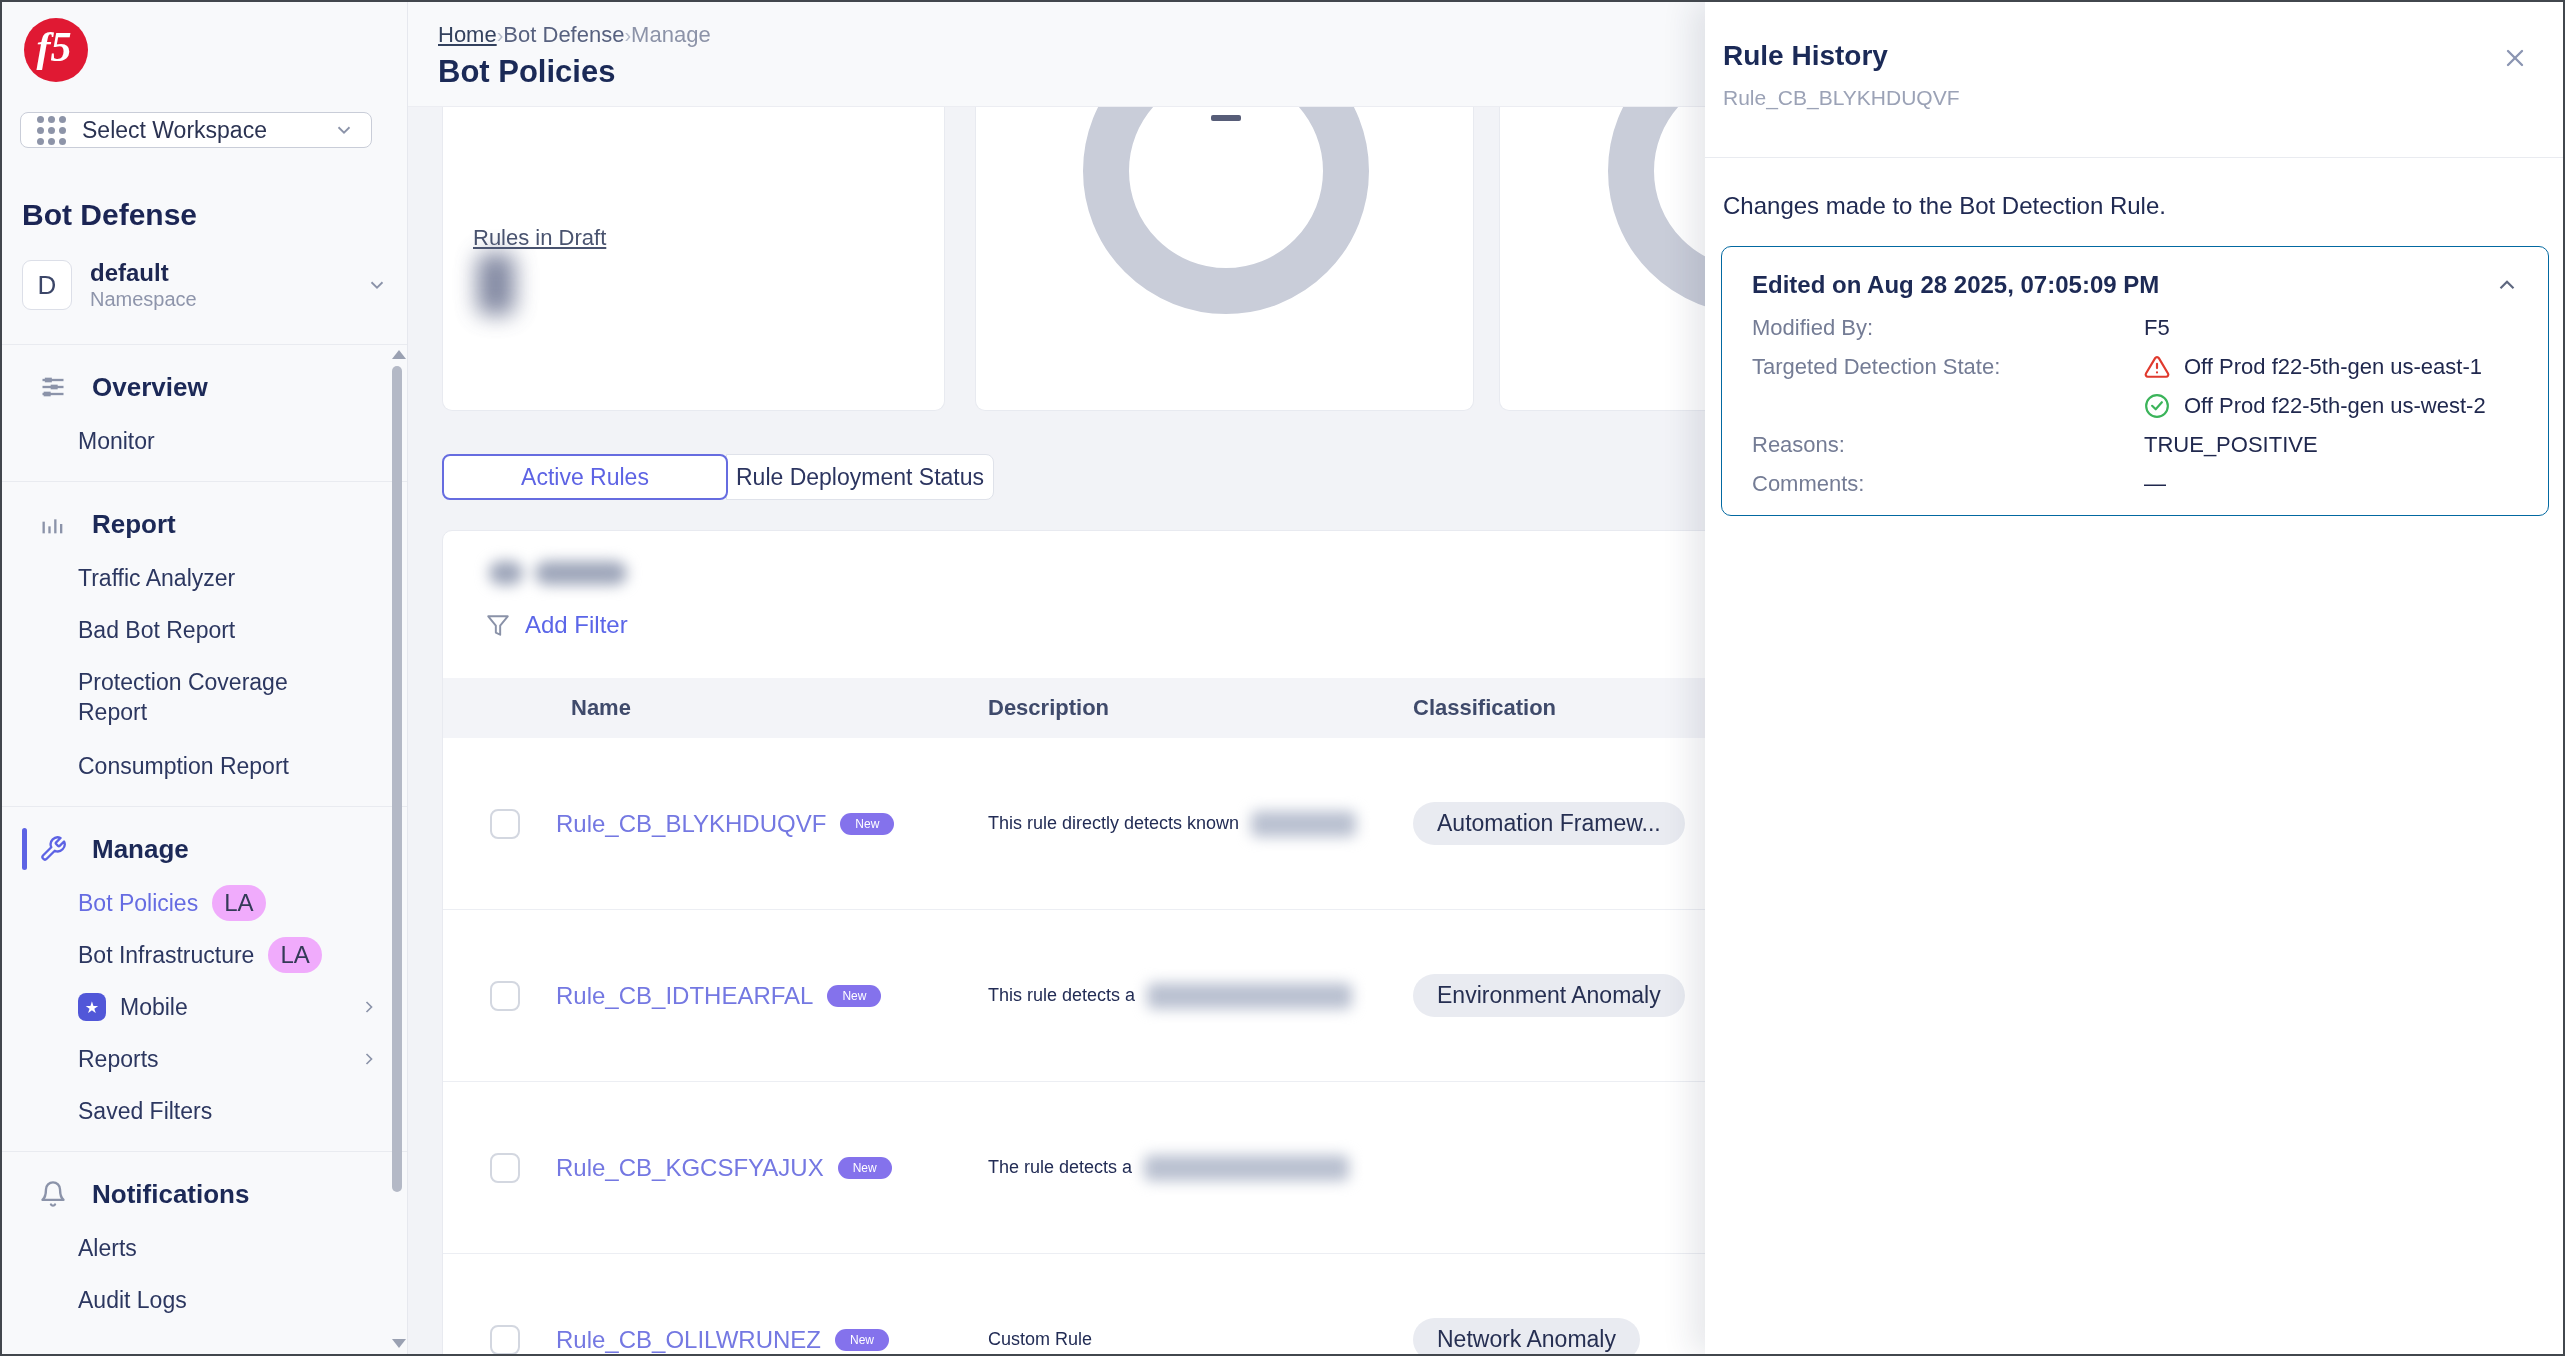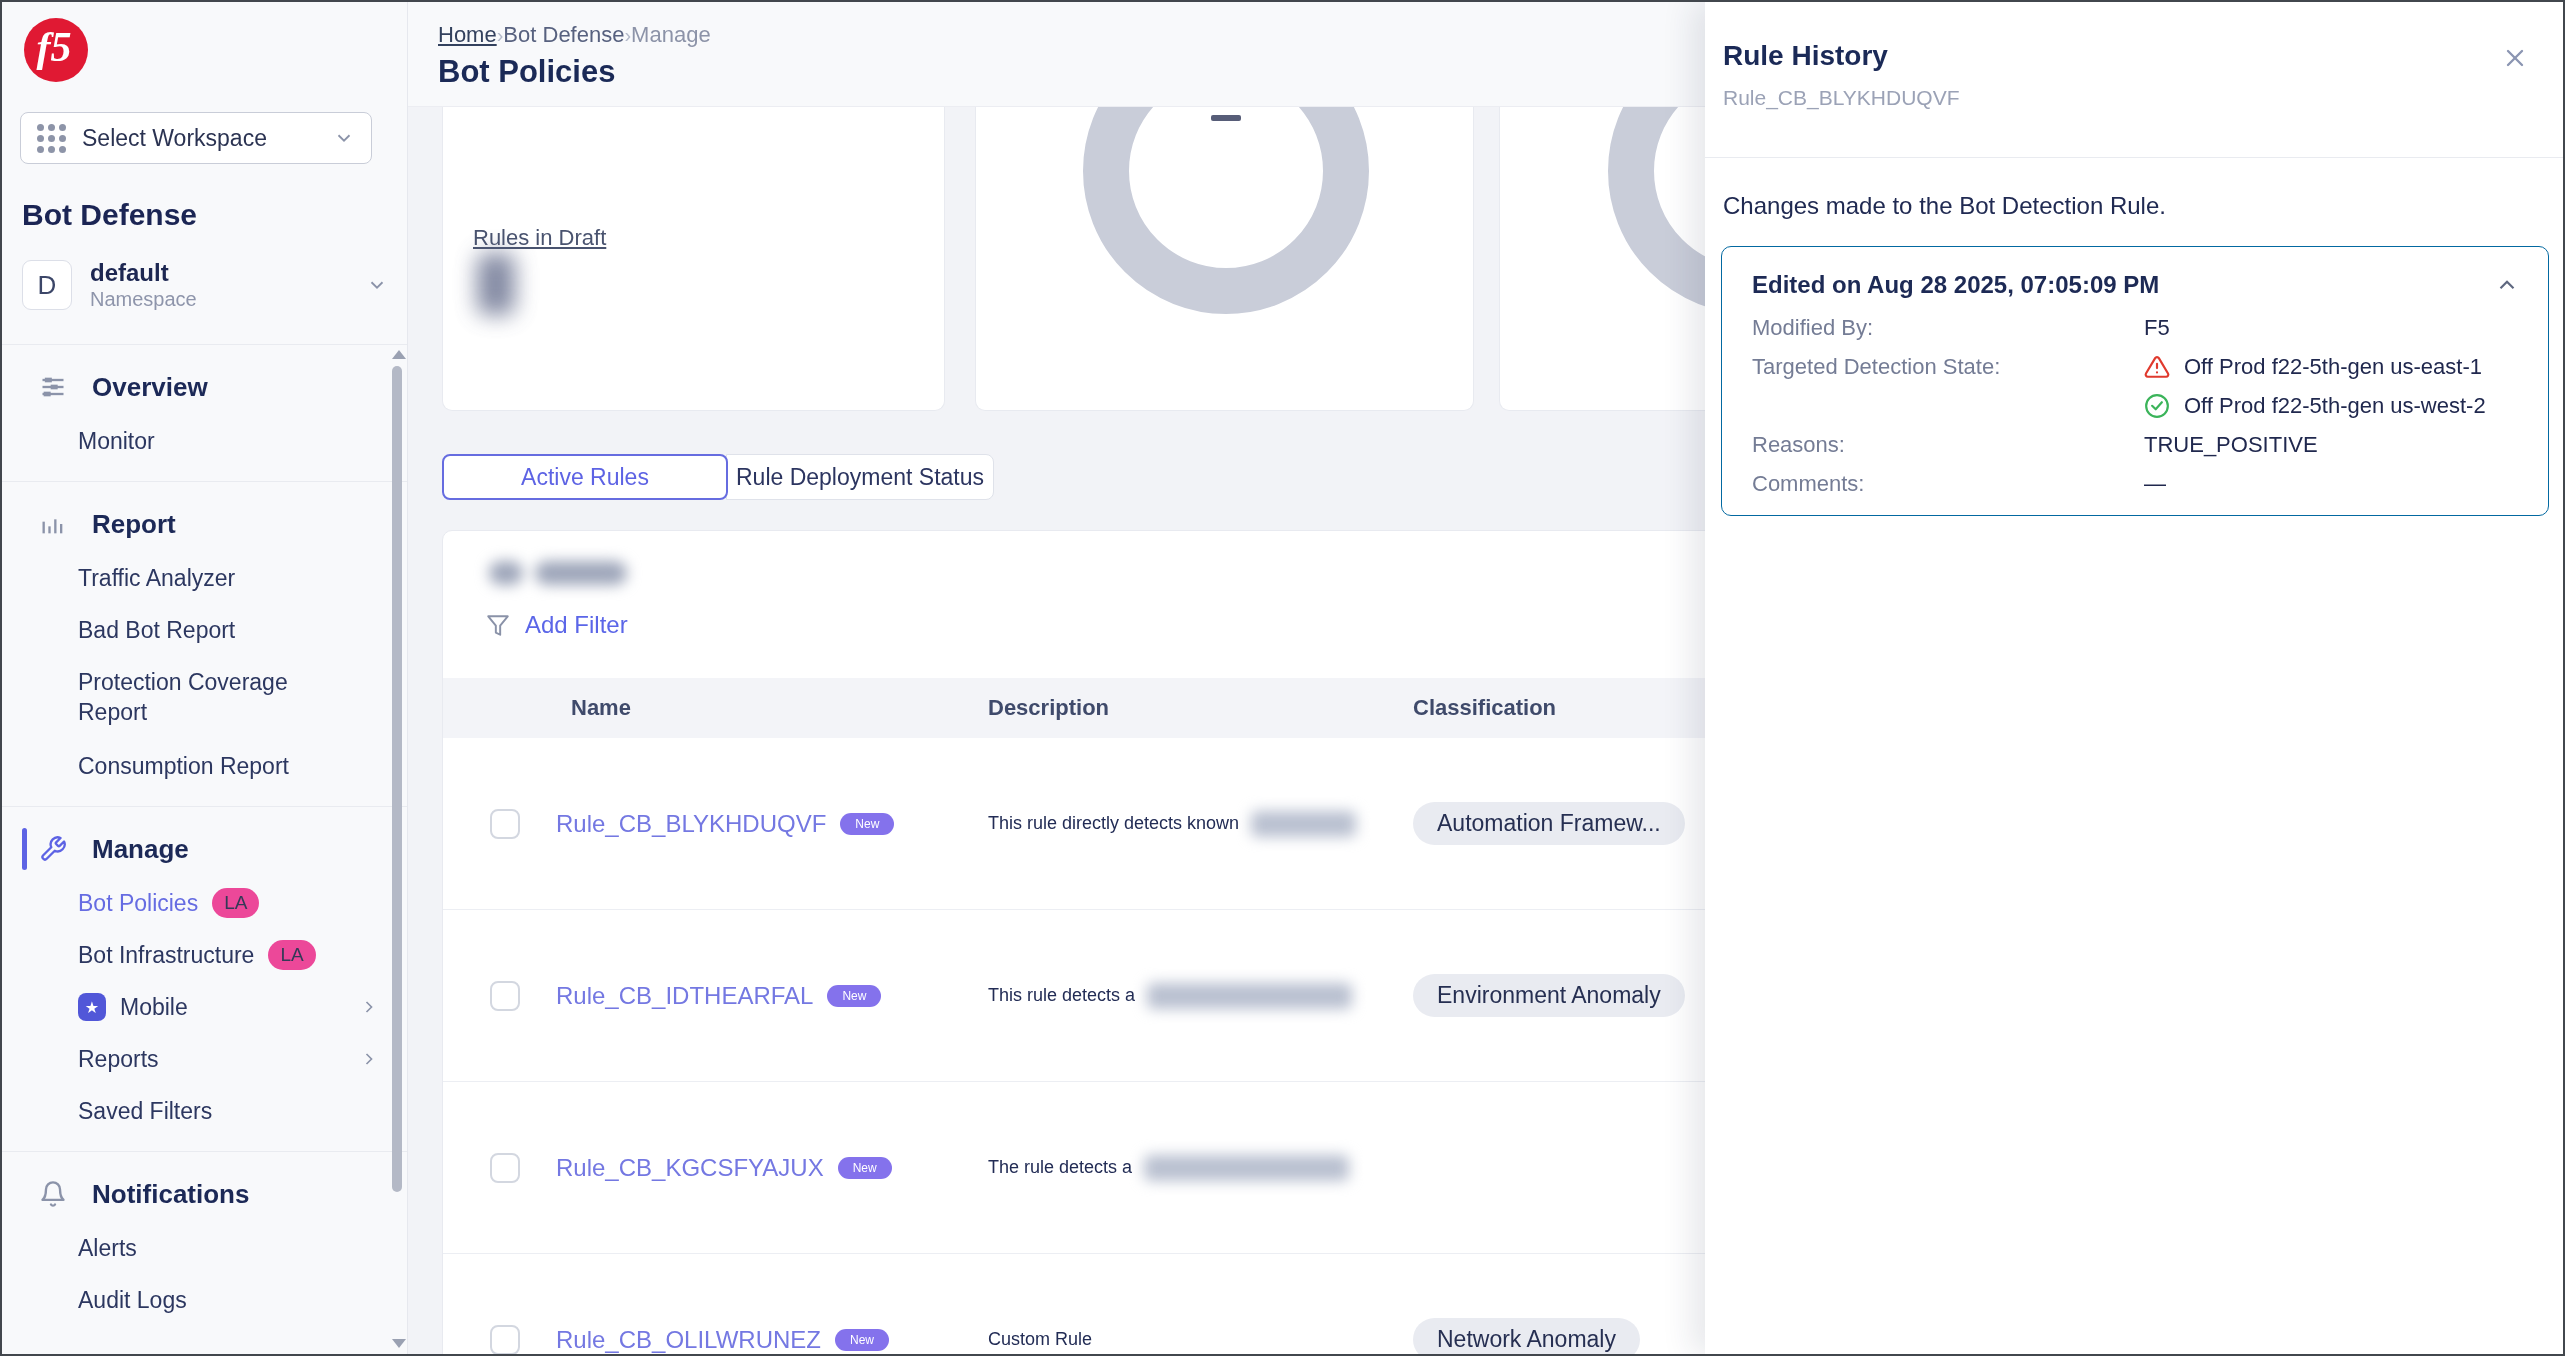--- a/index.html
+++ b/index.html
@@ -7,21 +7,21 @@
   .screen{ position:relative; width:2565px; height:1356px; background:#f2f3f7;
            border:2px solid #42474d; overflow:hidden; font-family:"Liberation Sans", sans-serif; }
 
   
   .sidebar{ position:absolute; left:0; top:0; width:406px; height:100%;
             background:#f8f9fb; border-right:1px solid #e6e8ee; }
   .logo{ position:absolute; left:22px; top:16px; width:64px; height:64px; border-radius:50%;
          background:#e01933; color:#fff; display:flex; align-items:center; justify-content:center;
          font-family:"Liberation Serif", serif; font-style:italic; font-weight:700; font-size:42px; }
   .logo span{ transform:translate(-2px,-3px); }
-  .ws-select{ position:absolute; left:18px; top:110px; width:352px; height:52px; background:#fff;
+  .ws-select{ position:absolute; left:18px; top:110px; width:352px; height:36px; background:#fff;
               border:1px solid #c9cdd8; border-radius:8px; display:flex; align-items:center;
               padding:0 16px; gap:16px; color:#2b3352; font-size:23px; cursor:pointer; }
   .ws-select .grow{ flex:1; }
   .grid-icon{ display:grid; grid-template-columns:repeat(3,7px); grid-template-rows:repeat(3,7px); gap:4px; }
   .grid-icon i{ background:#8d94a8; border-radius:50%; }
   .product-title{ position:absolute; left:20px; top:196px; font-size:30px; font-weight:700; color:#1b2554; }
   .ns-row{ position:absolute; left:20px; top:252px; width:366px; height:62px; display:flex; align-items:center; gap:18px; cursor:pointer; }
   .ns-avatar{ width:50px; height:50px; background:#fff; border:1px solid #dcdfe8; border-radius:9px;
               display:flex; align-items:center; justify-content:center; font-size:26px; color:#3c4668; }
   .ns-name{ font-size:24px; font-weight:700; color:#1d2752; line-height:1.2; }
@@ -35,21 +35,21 @@
              font-size:26px; font-weight:600; color:#1c2957; cursor:pointer; }
   .nav-head .nv-icon{ width:30px; display:flex; justify-content:center; color:#8b93a9; }
   .nav-head.active::before{ content:""; position:absolute; left:20px; top:7px; width:5px; height:42px;
                             border-radius:3px; background:#5d63e4; }
   .nav-head.active .nv-icon{ color:#5d63e4; }
   .nav-item{ height:52px; display:flex; align-items:center; padding-left:76px; padding-right:28px;
              font-size:23px; color:#2c3760; cursor:pointer; gap:14px; }
   .nav-item.tall{ height:84px; line-height:1.3; align-items:center; }
   .nav-item.active{ color:#666ce2; }
   .nav-item .grow{ flex:1; }
-  .badge-la{ background:#ec4899; color:#333a57; font-size:19px; padding:4px 12px; border-radius:999px; }
+  .badge-la{ background:#f0abfc; color:#333a57; font-size:24px; padding:4px 12px; border-radius:999px; }
   .star-badge{ width:28px; height:28px; border-radius:8px; background:#5157d8; color:#fff;
                display:flex; align-items:center; justify-content:center; font-size:16px; }
   .chev{ color:#8b93a9; }
 
   
   .sb-track{ position:absolute; right:2px; top:342px; bottom:0; width:16px; }
   .sb-arrow{ position:absolute; left:3px; width:0; height:0; border-left:7px solid transparent; border-right:7px solid transparent; }
   .sb-arrow.up{ top:6px; border-bottom:9px solid #9aa1b2; }
   .sb-arrow.down{ bottom:6px; border-top:9px solid #9aa1b2; }
   .sb-thumb{ position:absolute; left:3px; top:22px; width:10px; height:826px; background:#b4b9c6; border-radius:5px; }

